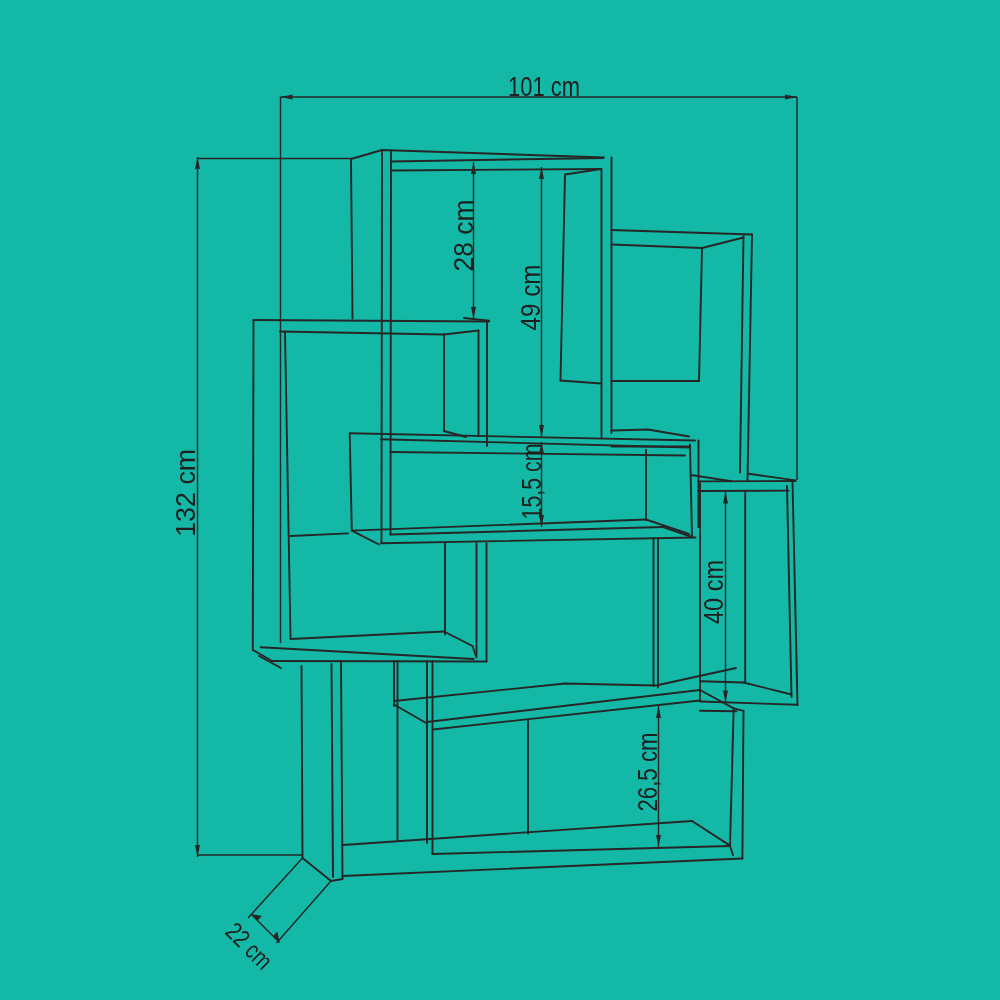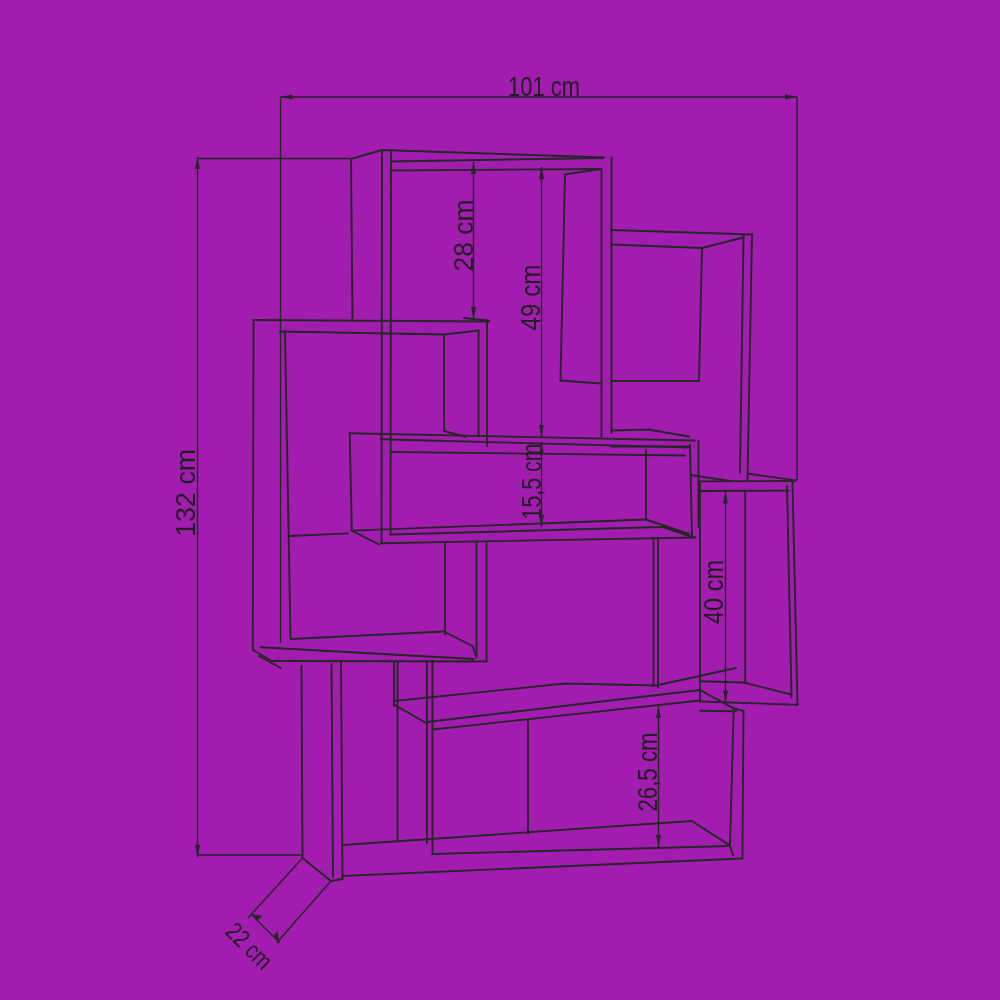--- a/index.html
+++ b/index.html
@@ -1,16 +1,16 @@
 <!DOCTYPE html>
 <html><head>
 <meta charset="utf-8">
 <style>
   html,body{margin:0;padding:0;background:#ffffff;}
-  .page{position:relative;width:1000px;height:1000px;background:#a21caf;overflow:hidden;}
+  .page{position:relative;width:1000px;height:1000px;background:#14b8a6;overflow:hidden;}
   svg{position:absolute;left:0;top:0;}
   text{font-family:"Liberation Sans", sans-serif;fill:#1f1f1f;}
 </style>
 </head>
 <body>
 <div class="page">
 <svg width="1000" height="1000" viewBox="0 0 1000 1000">
 <g stroke="#262626" stroke-width="1.9" fill="none" stroke-linecap="round" stroke-linejoin="round">
 
 <g>

